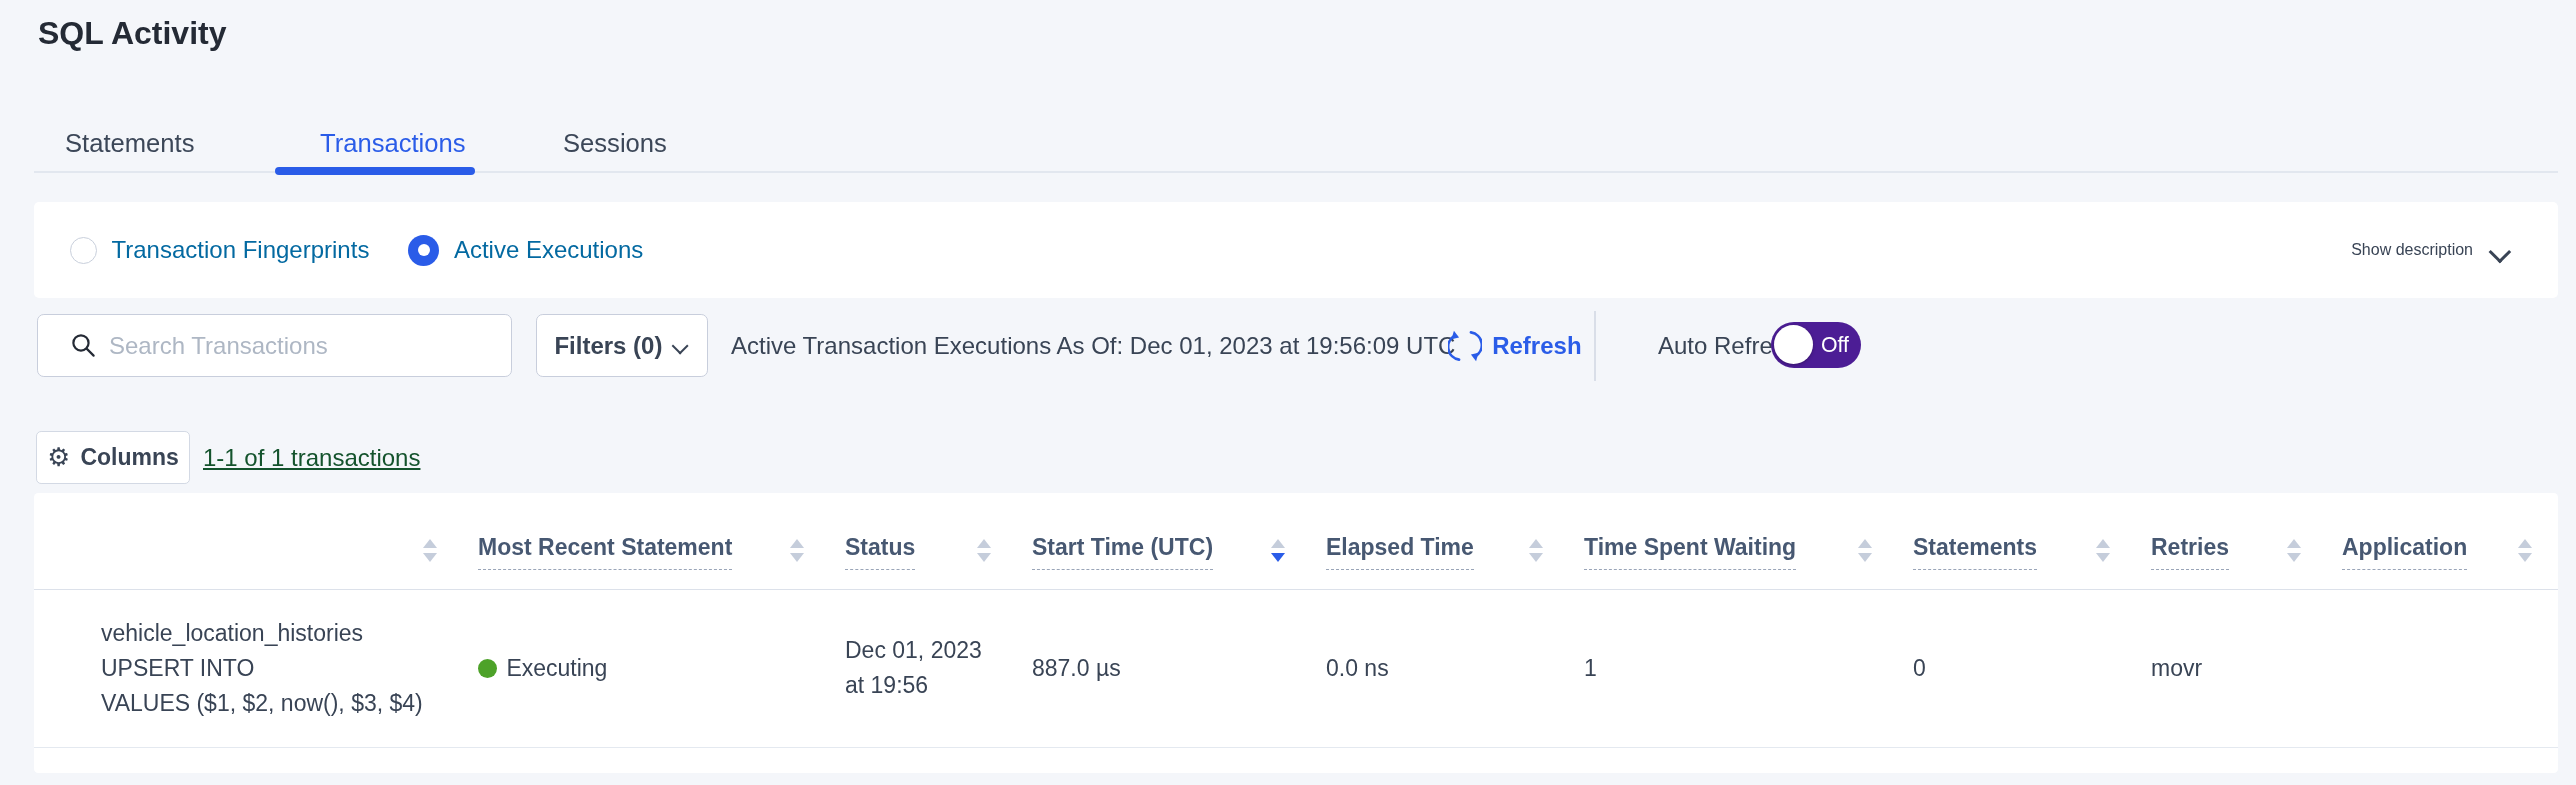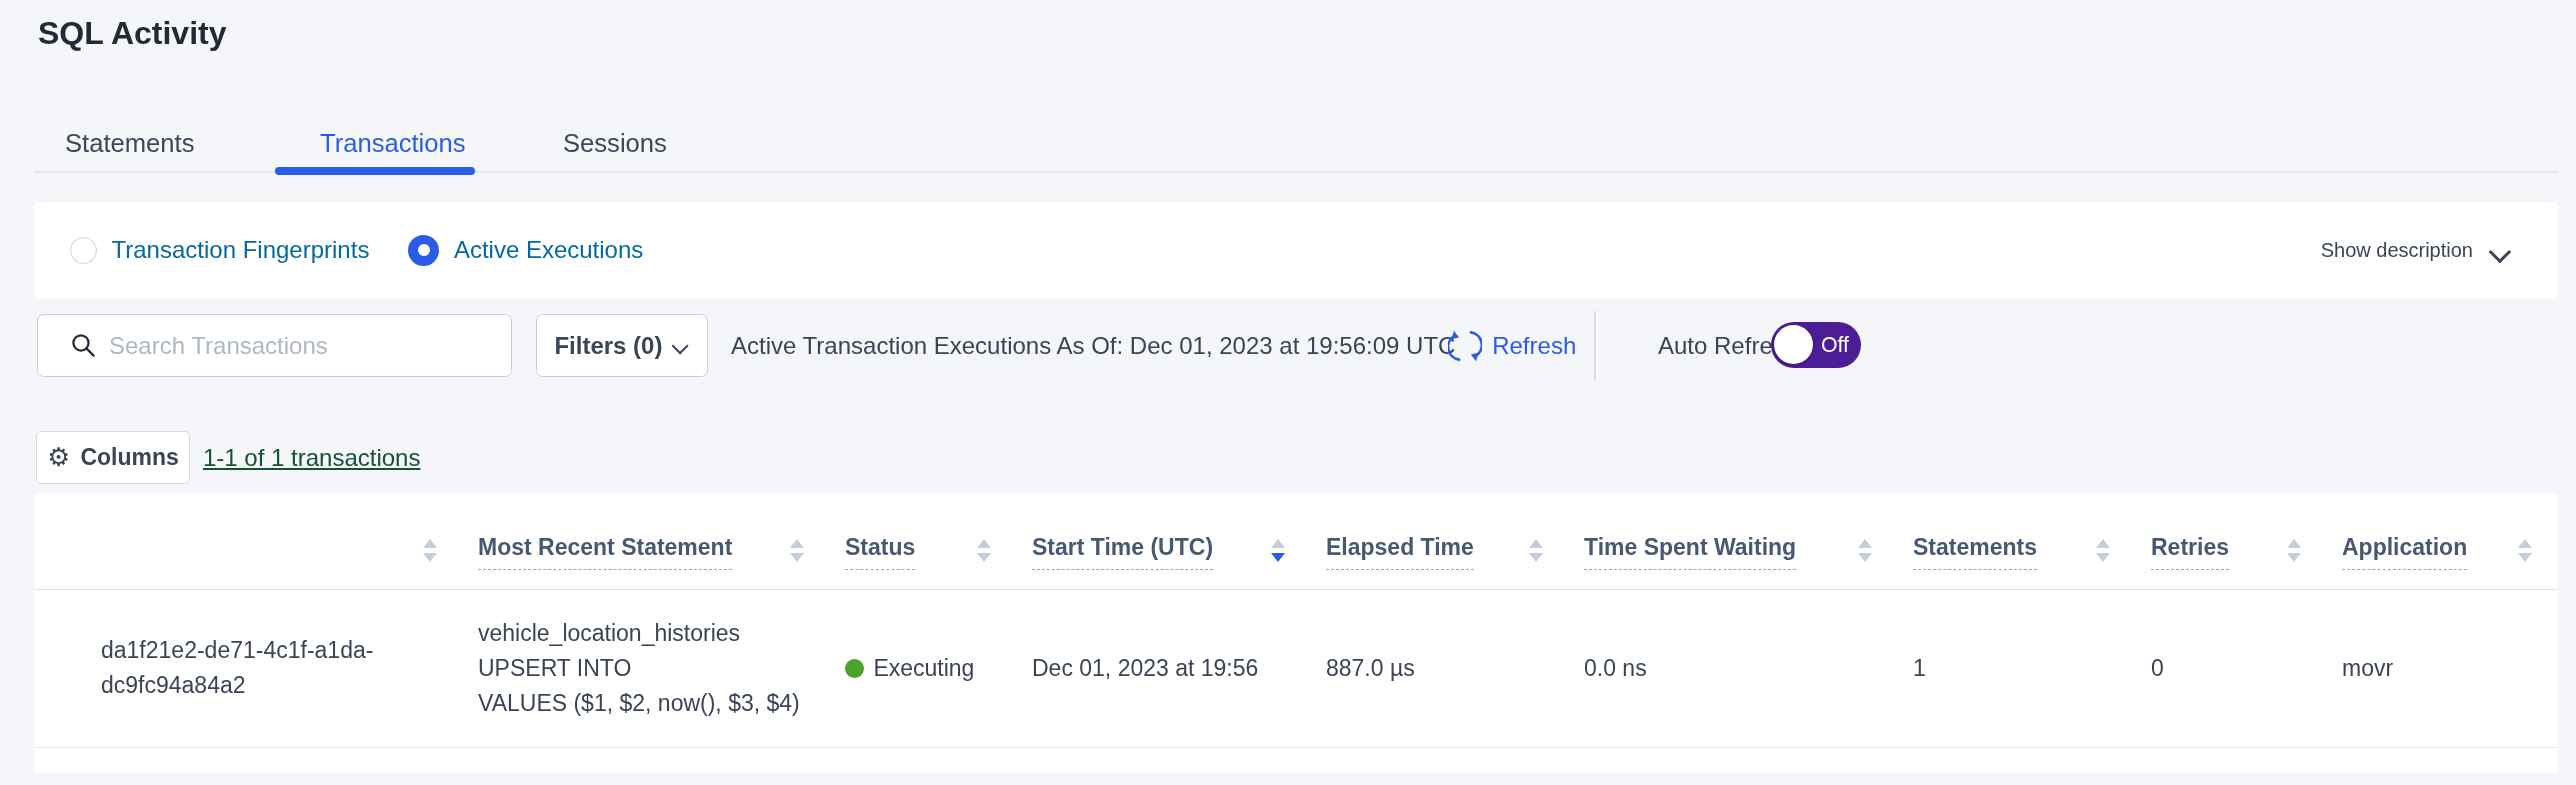--- a/index.html
+++ b/index.html
@@ -23,33 +23,33 @@
 
   
   .viewmode-card { left:34px; top:202px; width:2524px; height:96px; background:#ffffff; border-radius:5.1px;
                    display:flex; align-items:center; justify-content:space-between; padding:0 51px 0 36px; }
   .radio-group { display:flex; align-items:center; gap:39px; }
   .radio-option { display:flex; align-items:center; gap:14.5px; cursor:pointer; }
   .radio-circle { width:27px; height:27px; border-radius:50%; border:1.7px solid #c9d0dc; background:#fff; flex:0 0 auto; }
   .radio-circle.selected { width:31px; height:31px; border:none; background:#2a5ce8; position:relative; }
   .radio-circle.selected::after { content:""; position:absolute; left:9.4px; top:9.4px; width:12px; height:12px; border-radius:50%; background:#fff; }
   .radio-label { font-size:24px; color:#0369a1; }
-  .show-desc { display:flex; align-items:center; gap:17px; cursor:pointer; font-size:20px; color:#394455; }
+  .show-desc { display:flex; align-items:center; gap:17px; cursor:pointer; font-size:16px; color:#394455; }
 
   
   .search-box { left:37px; top:314px; width:475px; height:63px; background:#fff; border:1.7px solid #c8cedc; border-radius:6.8px;
                 display:flex; align-items:center; padding:0 32px; gap:12px; }
   .search-box input { border:none; outline:none; flex:1; font-size:24px; color:#394455; font-family:inherit; background:transparent; }
   .search-box input::placeholder { color:#aeb7c4; }
   .filters-btn { left:536px; top:314px; width:172px; height:63px; background:#fff; border:1.7px solid #c8cedc; border-radius:6.8px;
                  display:flex; align-items:center; justify-content:center; gap:10.2px; cursor:pointer; }
   .filters-btn span.lbl { font-size:24px; font-weight:700; color:#394455; }
   .asof-text { left:731px; top:314px; height:63px; display:flex; align-items:center; font-size:24px; color:#394455; }
   .refresh-btn { left:1448px; top:314px; height:63px; display:flex; align-items:center; gap:10.2px; cursor:pointer; }
-  .refresh-btn .lbl { font-size:24px; color:#2a5ce8; }
+  .refresh-btn .lbl { font-size:24px; color:#2a5ce8;font-weight:bold; }
   .toolbar-divider { left:1594px; top:311px; width:1.7px; height:70px; background:#d9dee8; }
   .autorefresh-label { left:1658px; top:314px; height:63px; display:flex; align-items:center; font-size:24px; color:#394455; }
   .toggle { left:1771px; top:322px; width:90px; height:46px; border-radius:23px; background:#4c1d95; cursor:pointer; }
   .toggle .knob { position:absolute; left:3.4px; top:3.4px; width:39px; height:39px; border-radius:50%; background:#ffffff; box-shadow:0 0.9px 3.4px rgba(0,0,0,.3); }
   .toggle .state { position:absolute; left:50px; top:0; height:46px; display:flex; align-items:center; font-size:21.3px; color:#ffffff; }
 
   
   .columns-btn { left:36px; top:431px; width:154px; height:53px; background:#fff; border:1.7px solid #d3d9e4; border-radius:5.1px;
                  display:flex; align-items:center; justify-content:center; gap:10.2px; cursor:pointer; }
   .columns-btn .lbl { font-size:23px; font-weight:700; color:#394455; }
@@ -211,24 +211,20 @@
       <span class="hlabel">Application</span>
       <span class="sort-icon">
           <i class="up"></i>
           <i class="down"></i>
         </span>
     </div>
   </div>
 
   <div class="tgrid trow">
     <div class="td">
-      <div>da1f21e2-de71-4c1f-a1da-</div>
-      <div>dc9fc94a84a2</div>
-    </div>
-    <div class="td">
       <div>vehicle_location_histories</div>
       <div>UPSERT INTO</div>
       <div>VALUES ($1, $2, now(), $3, $4)</div>
     </div>
     <div class="td status-cell">
       <span class="status-dot"></span>
       <span>Executing</span>
     </div>
     <div class="td">Dec 01, 2023 at 19:56</div>
     <div class="td">887.0 µs</div>

